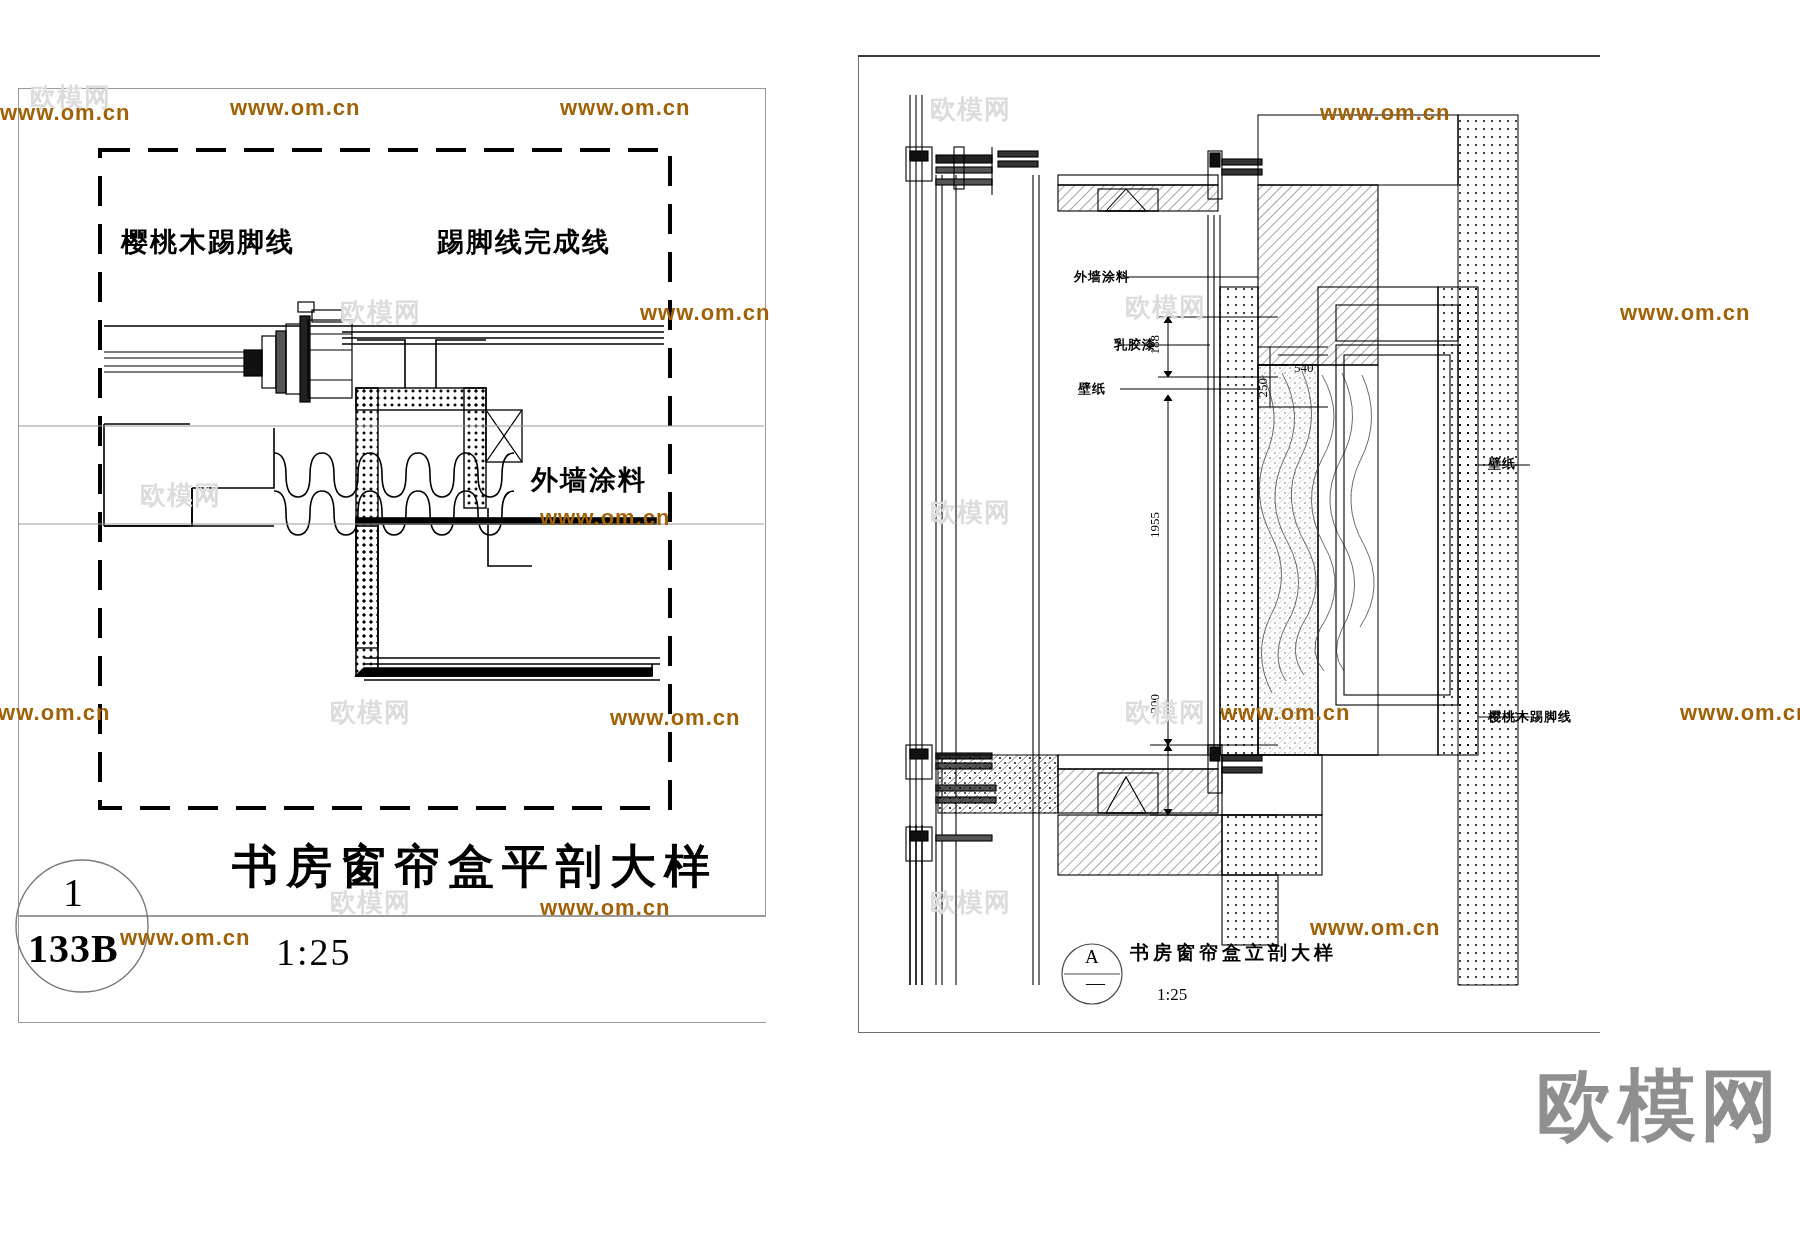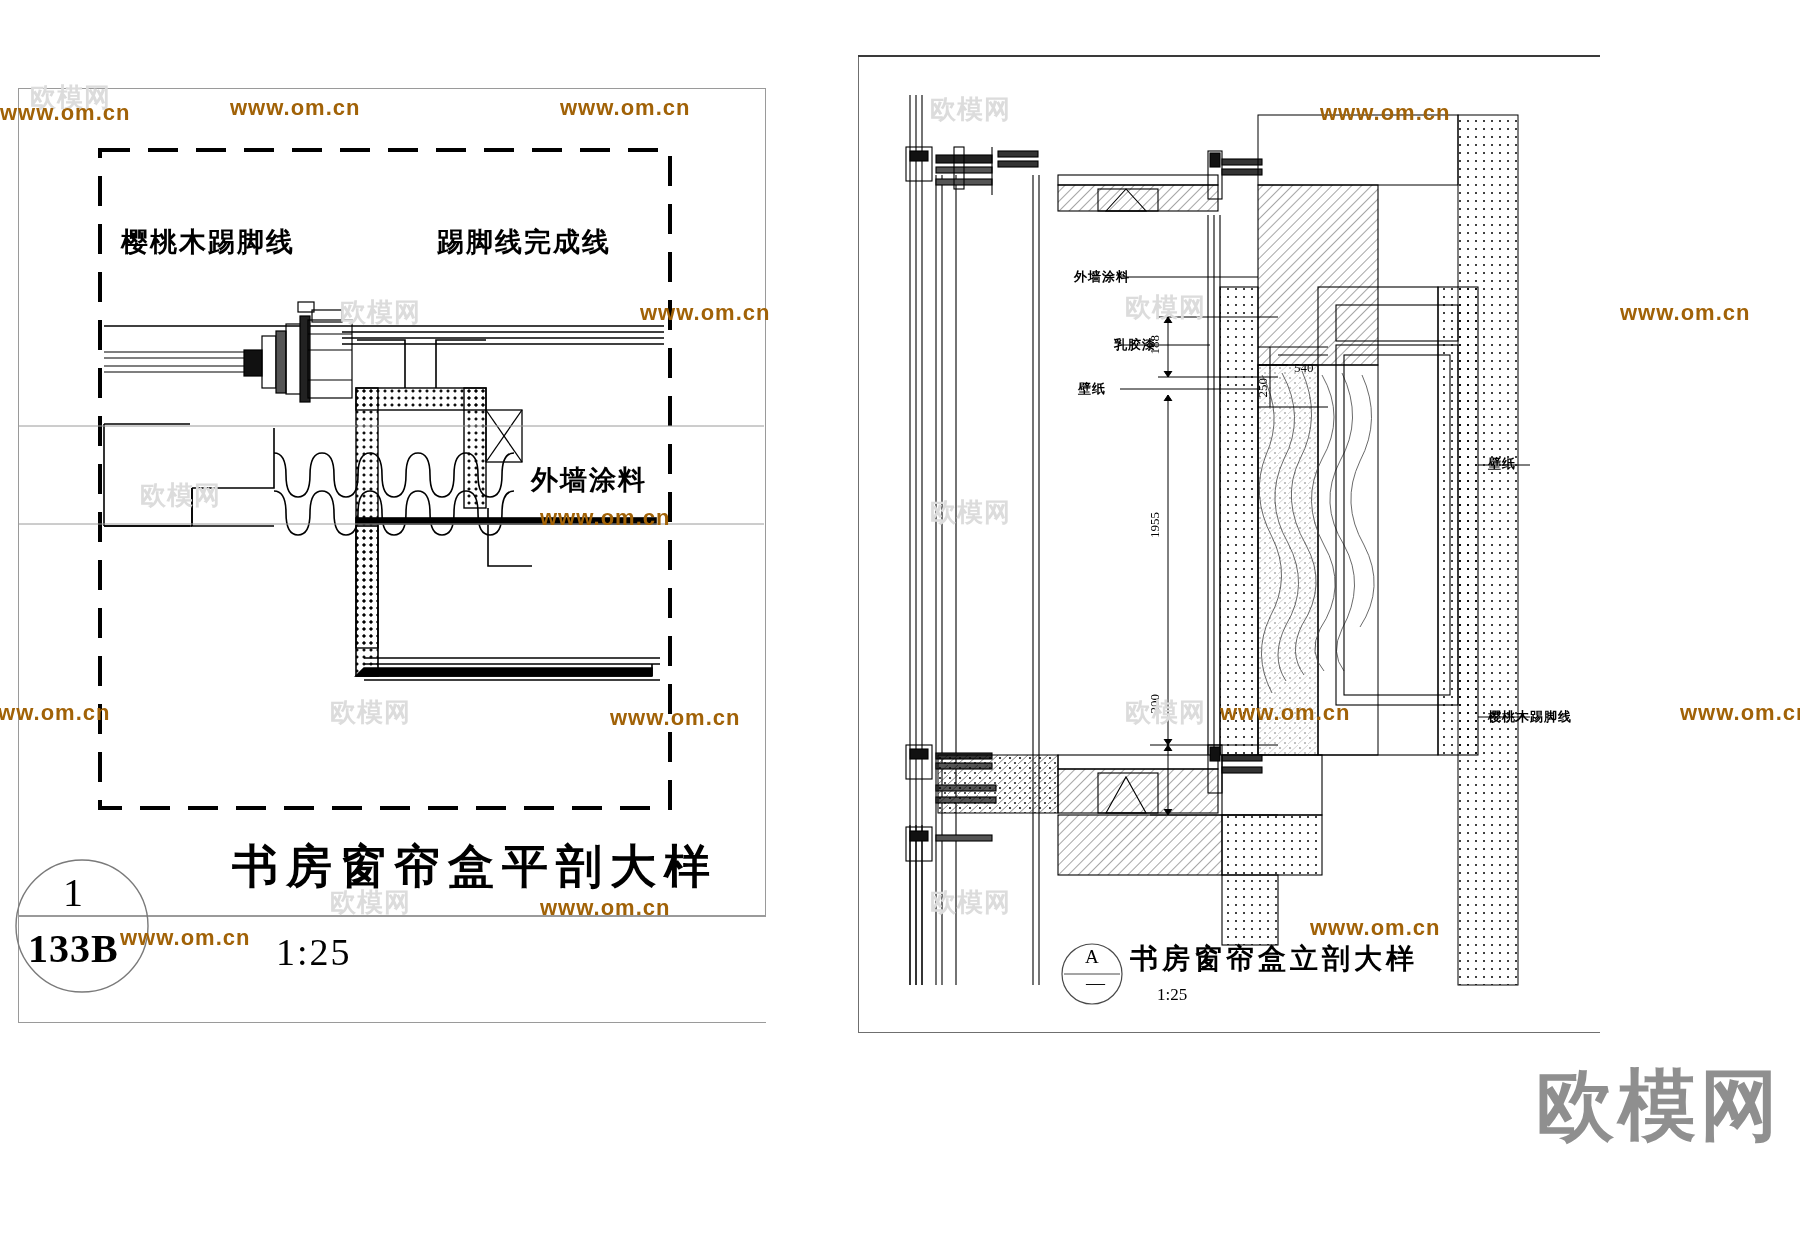--- a/index.html
+++ b/index.html
@@ -69,21 +69,21 @@
 
   .rdim { position:absolute; font-size:13px; font-family:"Liberation Serif", serif;
           letter-spacing:0px; }
   .rdim.vert { writing-mode:vertical-rl; transform:rotate(180deg); }
   #rdim-188  { left:1147px; top:335px; }
   #rdim-250  { left:1255px; top:378px; }
   #rdim-330  { left:1294px; top:360px; }
   #rdim-1955 { left:1147px; top:512px; }
   #rdim-200  { left:1147px; top:694px; }
 
-  #right-main-title { position:absolute; left:1130px; top:940px; font-size:28px;
+  #right-main-title { position:absolute; left:1130px; top:940px; font-size:19px;
                       font-weight:700; letter-spacing:4px; white-space:nowrap;
                       font-family:"DejaVu Serif", serif; }
   #right-scale { position:absolute; left:1157px; top:985px; font-size:17px;
                  font-family:"Liberation Serif", serif; }
   #right-marker { position:absolute; left:1060px; top:942px; width:64px; height:64px; }
   #right-marker-num { position:absolute; left:1085px; top:946px; font-size:19px;
                       font-family:"Liberation Serif", serif; }
   #right-marker-sheet { position:absolute; left:1086px; top:972px; font-size:19px;
                         font-family:"Liberation Serif", serif; }
 </style>

